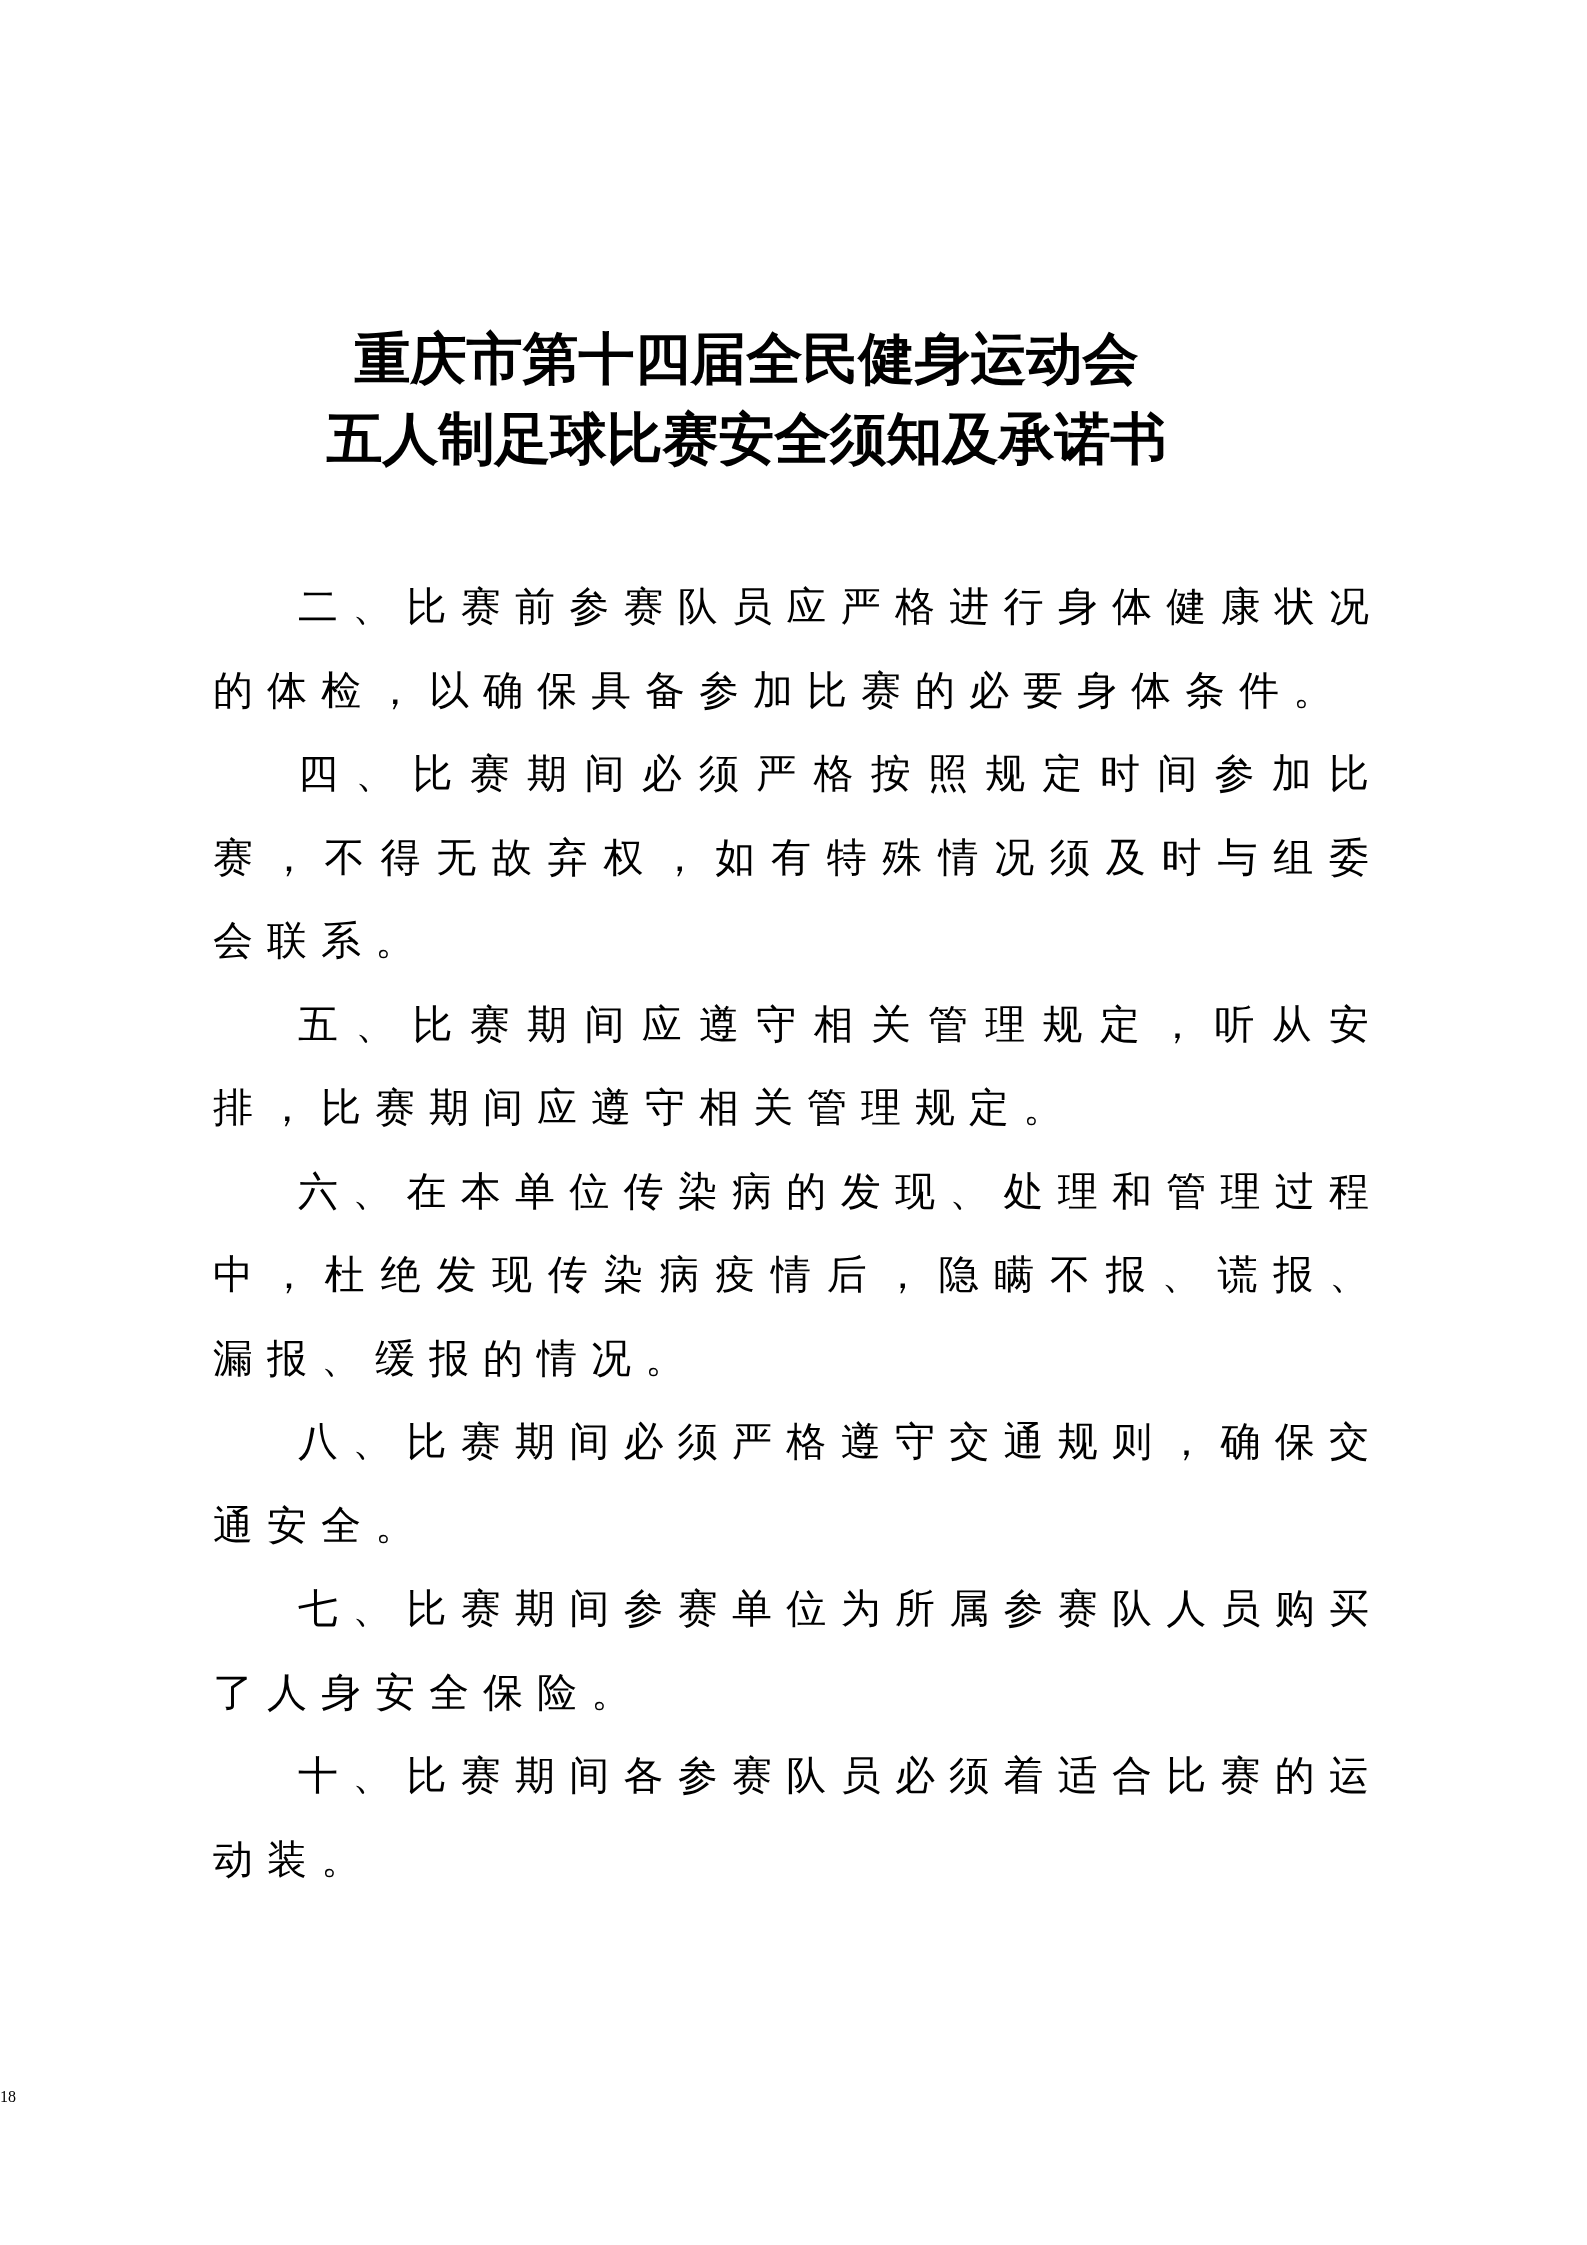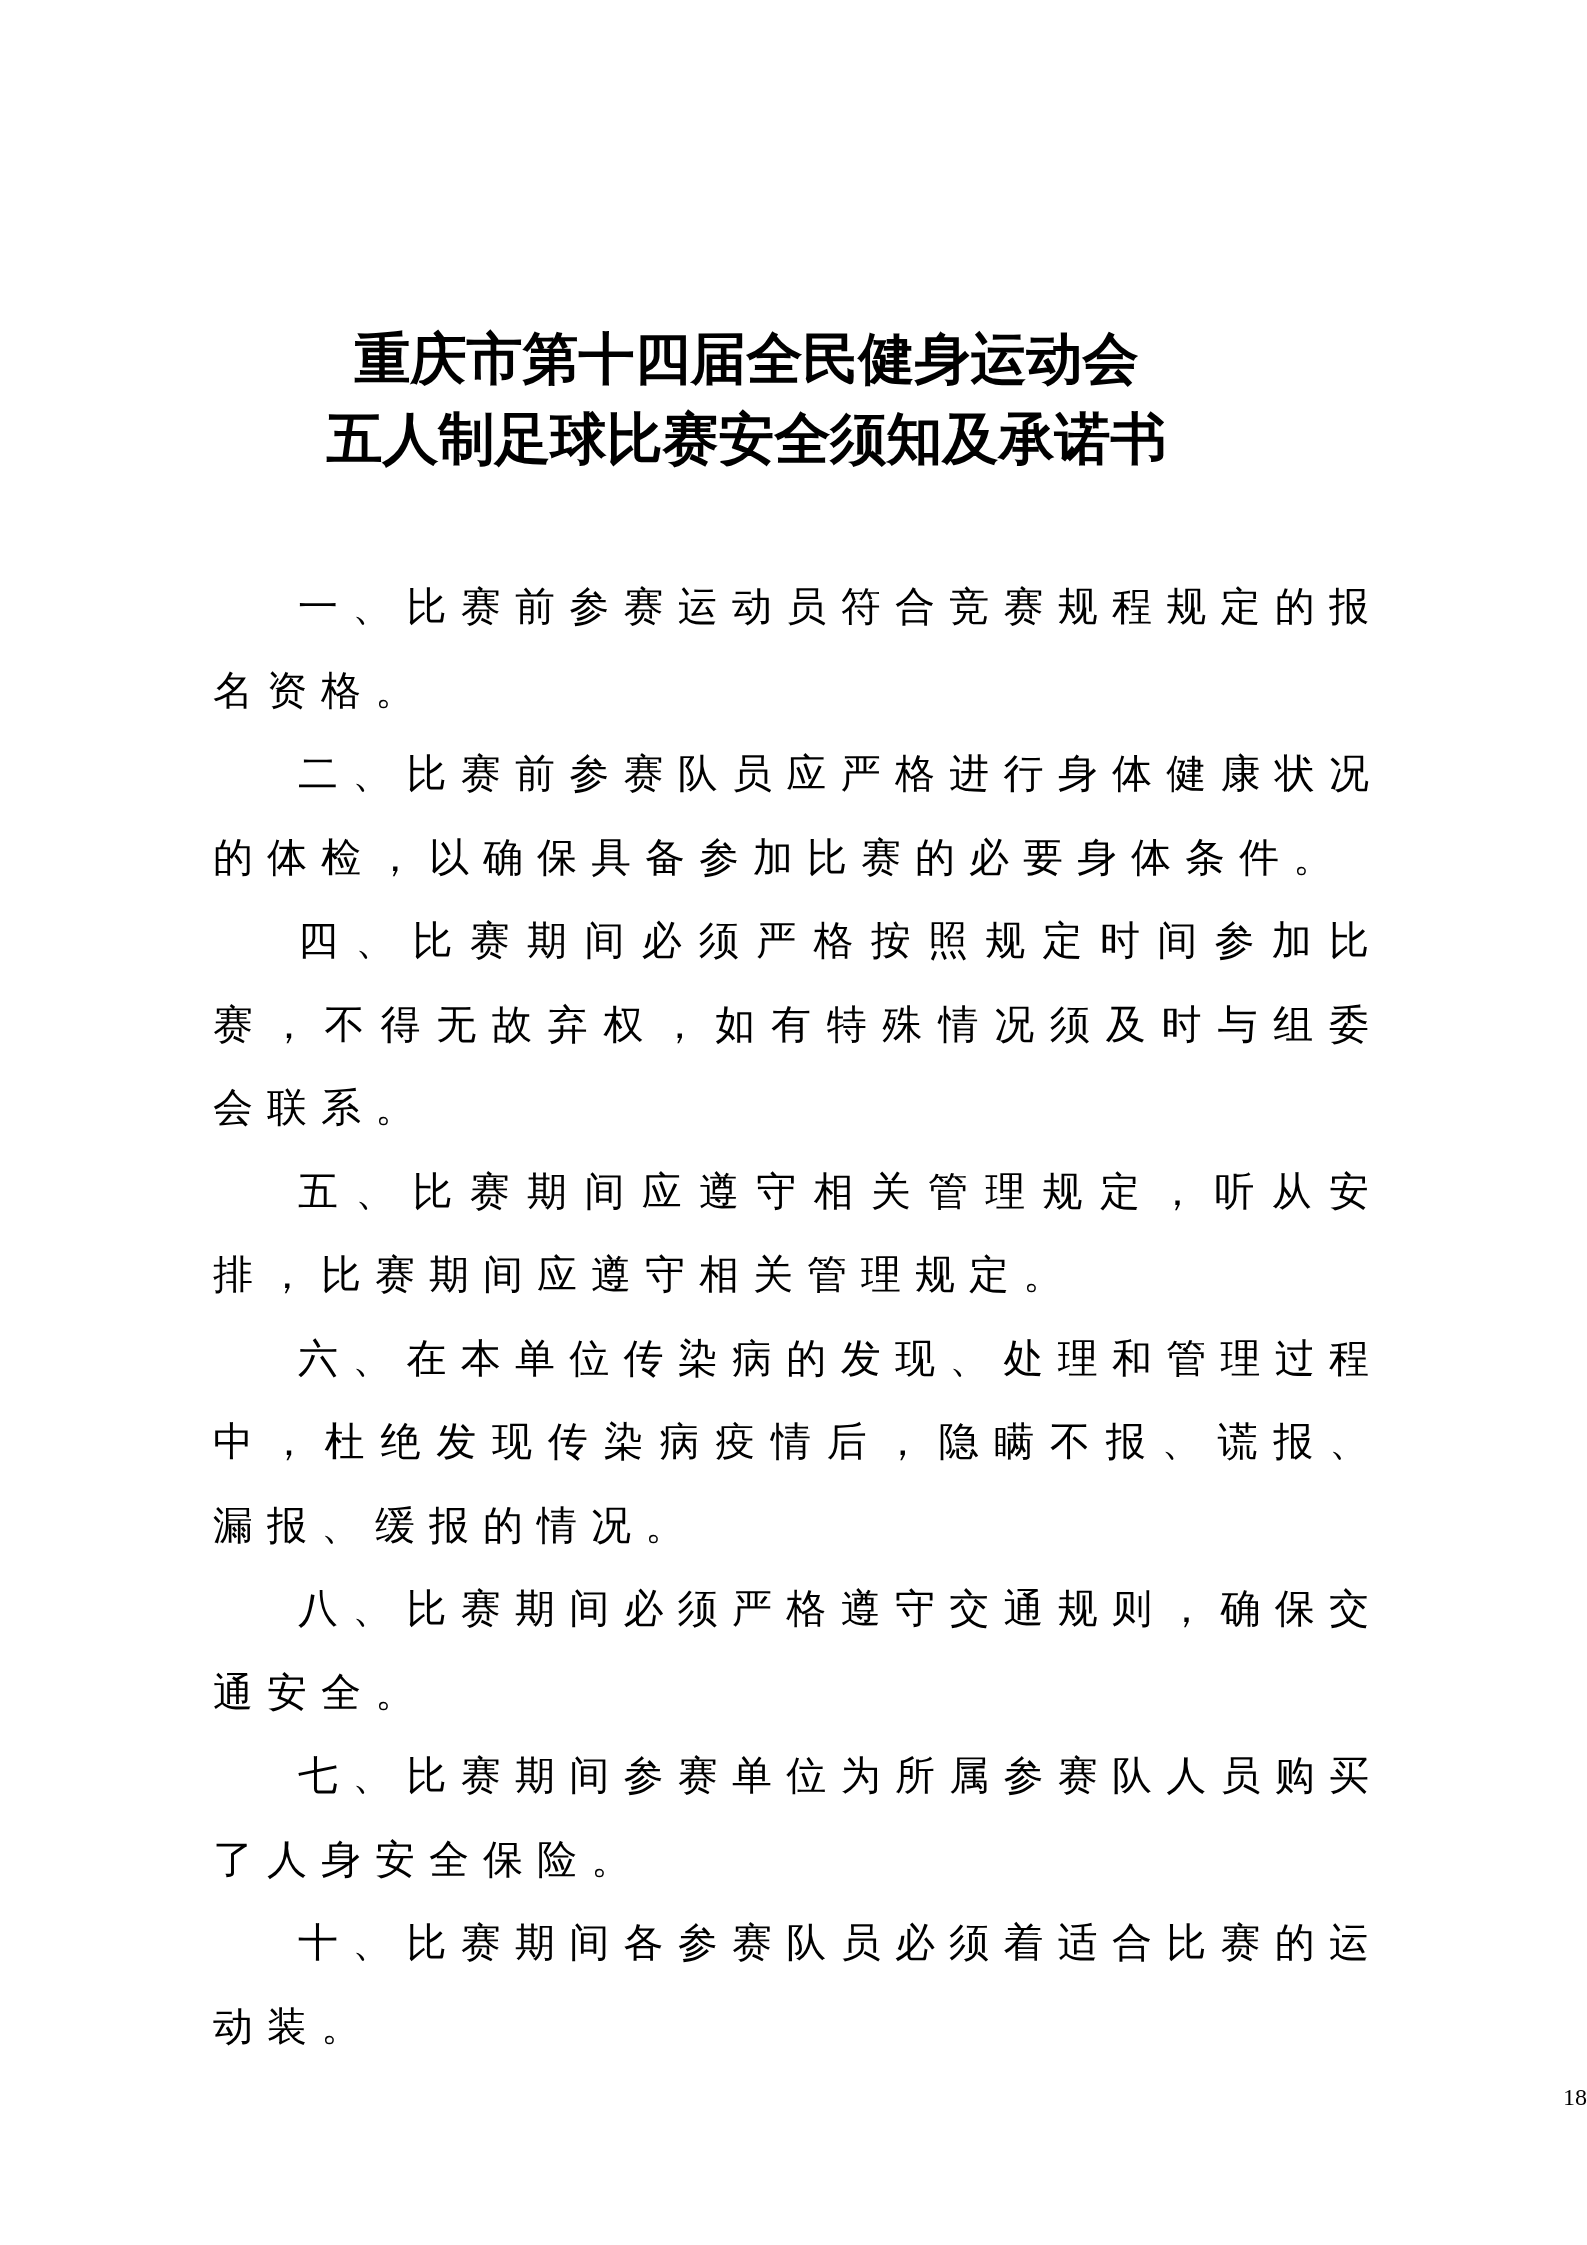--- a/index.html
+++ b/index.html
@@ -53,38 +53,37 @@
     text-align: justify;
     text-align-last: left;
     margin: 0;
     word-break: break-all;
   }
   .page-number {
     position: absolute;
     left: 0;
     top: 2085px;
     width: 1587px;
-    text-align: right;
+    text-align: left;
     font-family: "Liberation Serif", "DejaVu Serif", serif;
-    font-size: 24px;
+    font-size: 16px;
     line-height: 24px;
   }
 </style>
 </head>
 <body>
 
 <div class="page">
 
   <div class="title-block">
     <div class="title-line">重庆市第十四届全民健身运动会</div>
     <div class="title-line">五人制足球比赛安全须知及承诺书</div>
   </div>
 
   <div class="body-text">
-    <p class="para">一、比赛前参赛运动员符合竞赛规程规定的报名资格。</p>
     <p class="para">二、比赛前参赛队员应严格进行身体健康状况的体检，以确保具备参加比赛的必要身体条件。</p>
     <p class="para">四、比赛期间必须严格按照规定时间参加比赛，不得无故弃权，如有特殊情况须及时与组委会联系。</p>
     <p class="para">五、比赛期间应遵守相关管理规定，听从安排，比赛期间应遵守相关管理规定。</p>
     <p class="para">六、在本单位传染病的发现、处理和管理过程中，杜绝发现传染病疫情后，隐瞒不报、谎报、漏报、缓报的情况。</p>
     <p class="para">八、比赛期间必须严格遵守交通规则，确保交通安全。</p>
     <p class="para">七、比赛期间参赛单位为所属参赛队人员购买了人身安全保险。</p>
     <p class="para">十、比赛期间各参赛队员必须着适合比赛的运动装。</p>
 
   </div>
 

